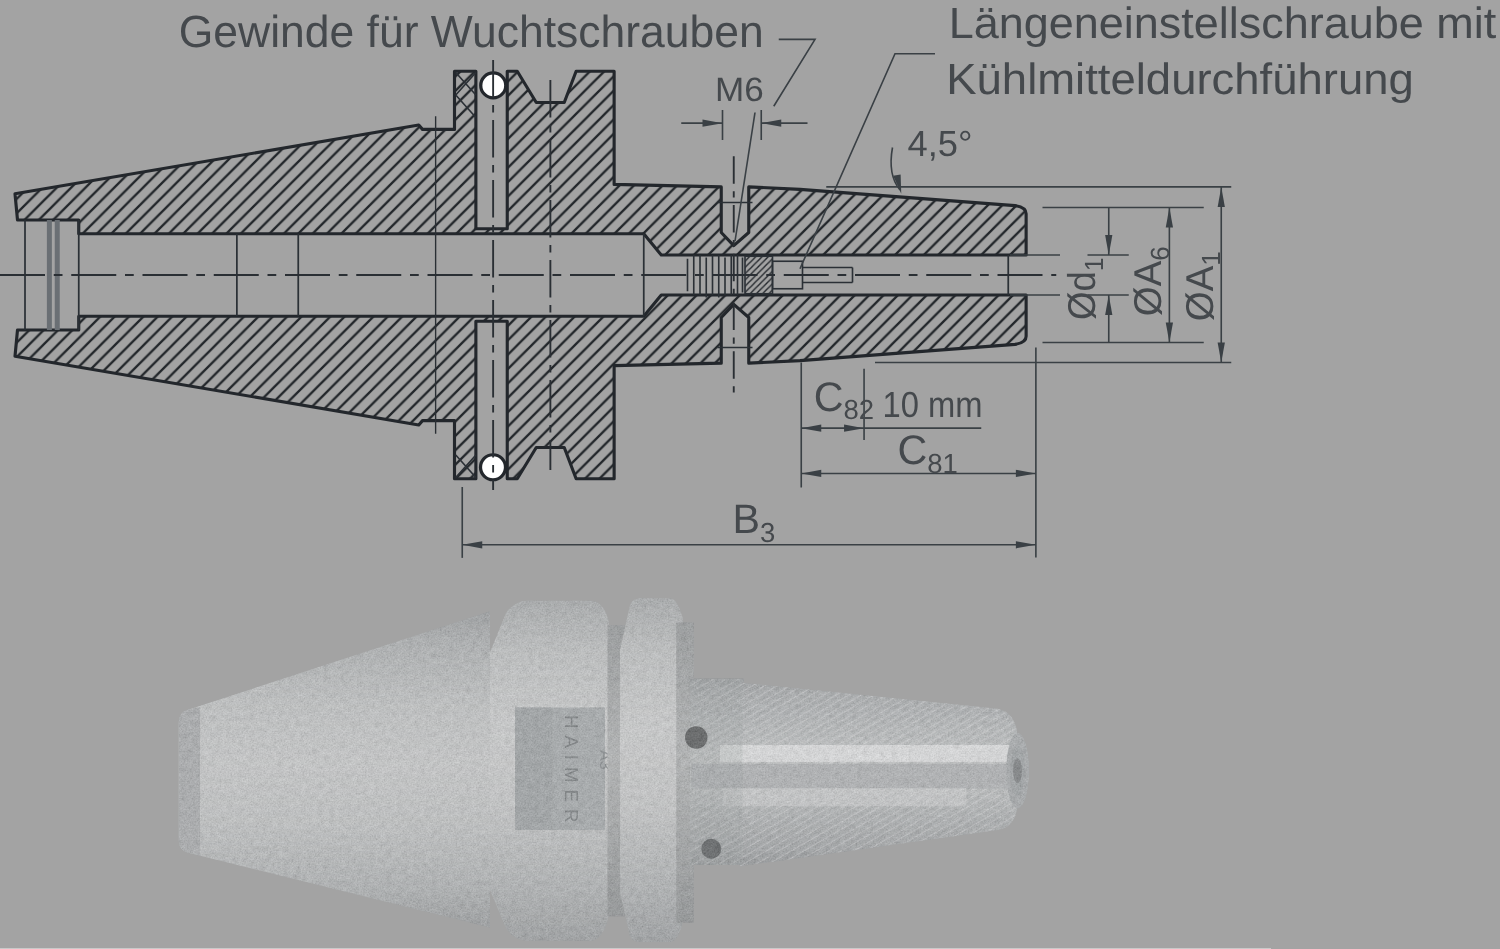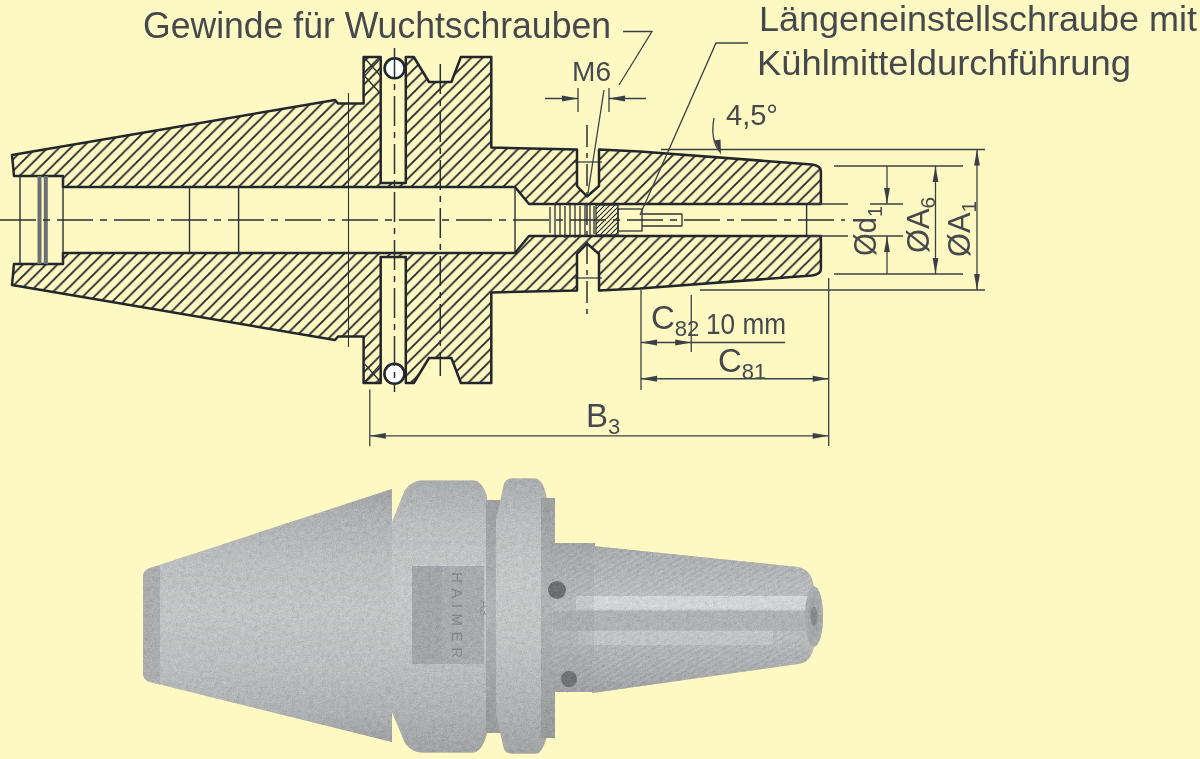--- a/index.html
+++ b/index.html
@@ -1,16 +1,16 @@
 <!DOCTYPE html>
 <html><head>
 <meta charset="utf-8">
 <style>
   html,body{margin:0;padding:0;background:#ffffff;}
-  #stage{position:relative;width:1200px;height:759px;background:#fef9c3;overflow:hidden;
+  #stage{position:relative;width:1200px;height:759px;background:#a3a3a3;overflow:hidden;
          font-family:"Liberation Sans", sans-serif;}
 </style>
 </head>
 <body>
 <div id="stage">
 <svg width="1200" height="759" viewBox="0 0 1200 759">
 <defs>
   <pattern id="hatch" patternUnits="userSpaceOnUse" width="11.5" height="11.5">
     <path d="M-1,1 L1,-1 M0,11.5 L11.5,0 M10.5,12.5 L12.5,10.5" stroke="#22262a" stroke-width="1.85" fill="none"></path>
   </pattern>

